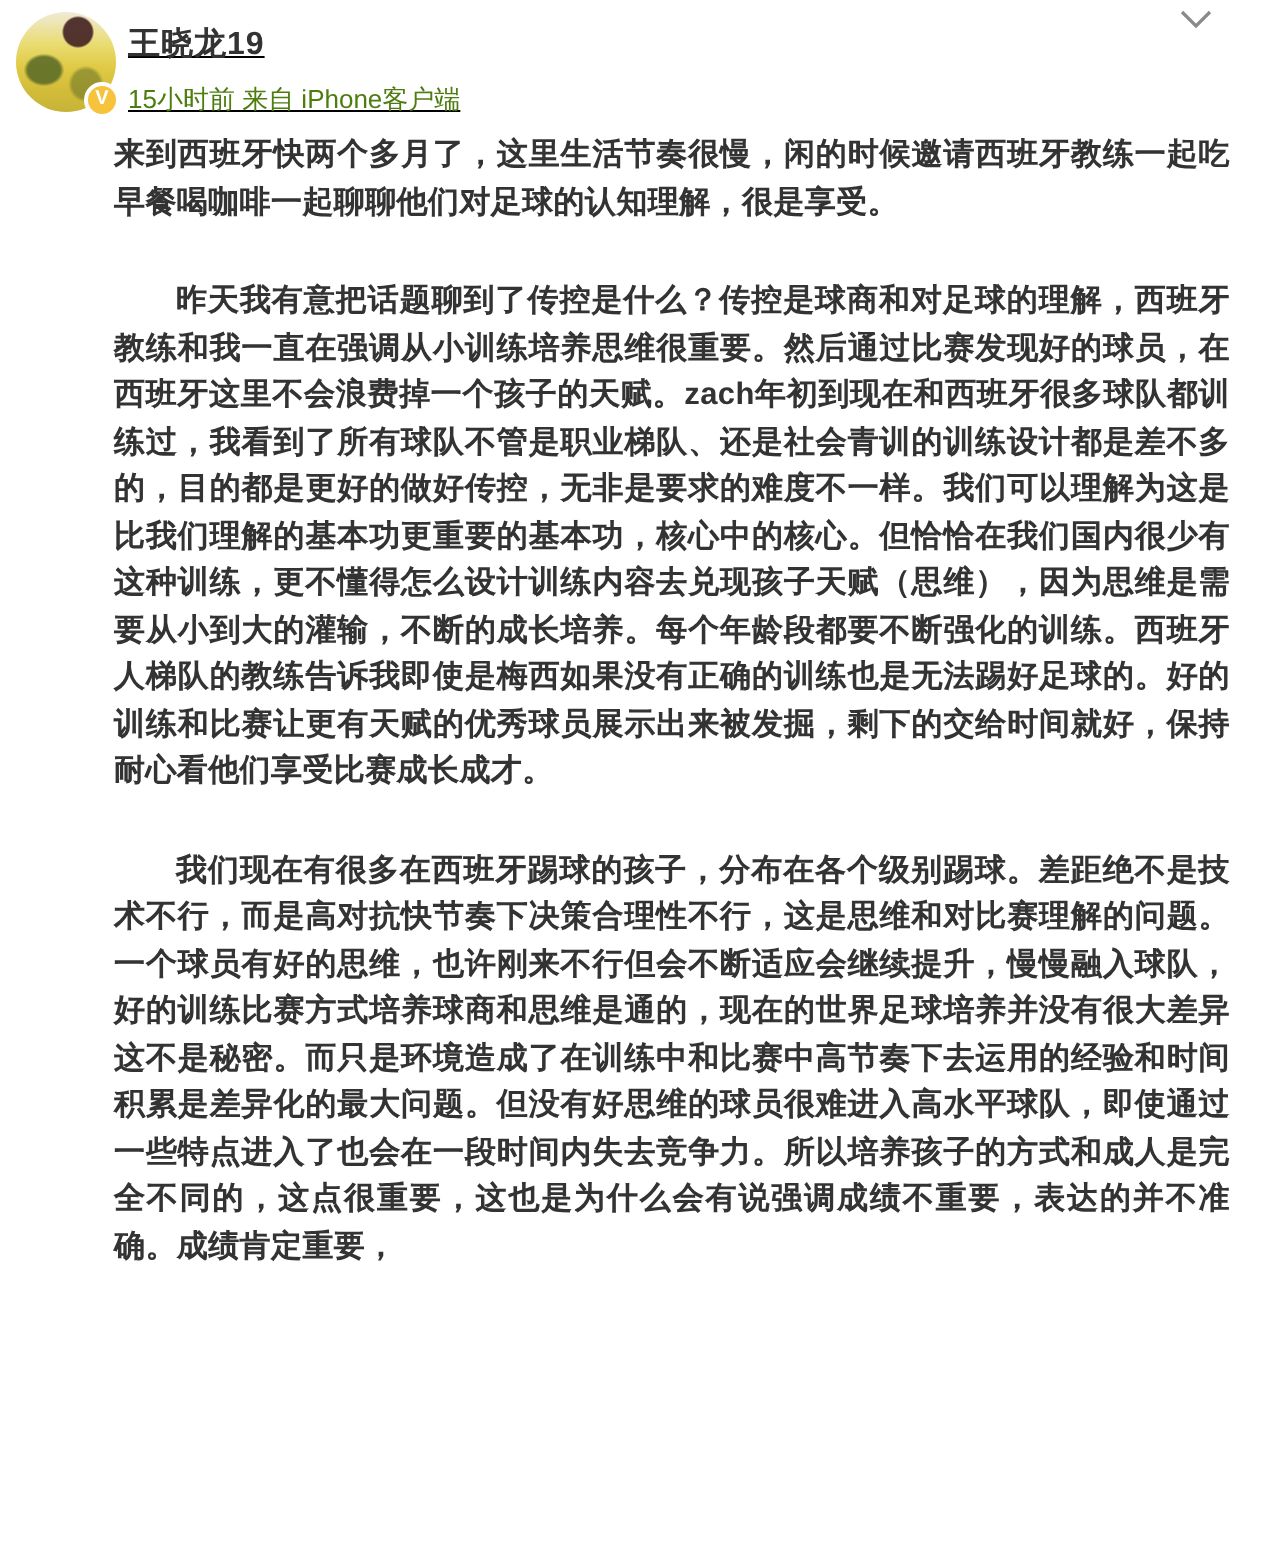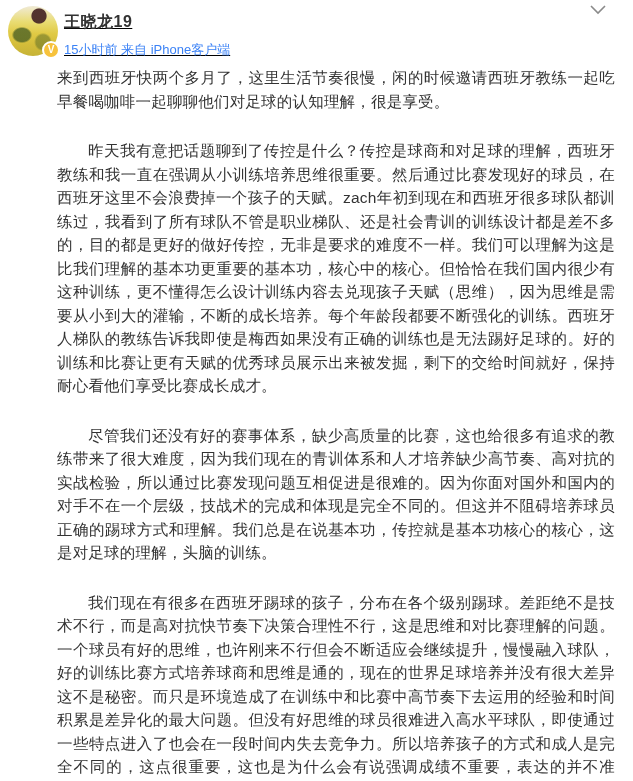--- a/index.html
+++ b/index.html
@@ -34,38 +34,38 @@
     line-height: 14px; text-align: center;
     box-sizing: content-box;
   }
   .user-block { position: absolute; left: 64px; top: 12px; text-decoration: underline; }
   .username {
     font-size: 16px; font-weight: bold; color: #333333;
     letter-spacing: 0.5px;
   }
   .post-meta {
     margin-top: 8px;
-    font-size: 13px; color: #3b82f6;
+    font-size: 13px; color: #4d7c0f;
   }
   .collapse-chevron {
     position: absolute; right: 26px; top: 4px;
     width: 18px; height: 12px;
     cursor: pointer;
   }
 
   
   .post-body {
     margin: 8px 18px 0 57px;
     font-size: 15.5px;
     line-height: 23.5px;
     color: #333333;
     text-align: justify;
     letter-spacing: 0.2px;
   }
-  .post-body p { margin: 0 0 26px 0; }
+  .post-body p { margin: 0 0 26px 0; font-weight: bold; }
   .post-body p.indent { text-indent: 2em; }
 </style>
 </head>
 <body>
 
 <div class="post">
 
   <div class="post-header">
     <div class="avatar"></div>
     <div class="verified-badge">V</div>
@@ -76,17 +76,16 @@
     </div>
 
     <svg class="collapse-chevron" viewBox="0 0 18 12">
       <polyline points="2,2 9,9 16,2" fill="none" stroke="#8a8a8a" stroke-width="1.6"></polyline>
     </svg>
   </div>
 
   <div class="post-body">
     <p>来到西班牙快两个多月了，这里生活节奏很慢，闲的时候邀请西班牙教练一起吃早餐喝咖啡一起聊聊他们对足球的认知理解，很是享受。</p>
     <p class="indent">昨天我有意把话题聊到了传控是什么？传控是球商和对足球的理解，西班牙教练和我一直在强调从小训练培养思维很重要。然后通过比赛发现好的球员，在西班牙这里不会浪费掉一个孩子的天赋。zach年初到现在和西班牙很多球队都训练过，我看到了所有球队不管是职业梯队、还是社会青训的训练设计都是差不多的，目的都是更好的做好传控，无非是要求的难度不一样。我们可以理解为这是比我们理解的基本功更重要的基本功，核心中的核心。但恰恰在我们国内很少有这种训练，更不懂得怎么设计训练内容去兑现孩子天赋（思维），因为思维是需要从小到大的灌输，不断的成长培养。每个年龄段都要不断强化的训练。西班牙人梯队的教练告诉我即使是梅西如果没有正确的训练也是无法踢好足球的。好的训练和比赛让更有天赋的优秀球员展示出来被发掘，剩下的交给时间就好，保持耐心看他们享受比赛成长成才。</p>
-    <p class="indent">尽管我们还没有好的赛事体系，缺少高质量的比赛，这也给很多有追求的教练带来了很大难度，因为我们现在的青训体系和人才培养缺少高节奏、高对抗的实战检验，所以通过比赛发现问题互相促进是很难的。因为你面对国外和国内的对手不在一个层级，技战术的完成和体现是完全不同的。但这并不阻碍培养球员正确的踢球方式和理解。我们总是在说基本功，传控就是基本功核心的核心，这是对足球的理解，头脑的训练。</p>
     <p class="indent">我们现在有很多在西班牙踢球的孩子，分布在各个级别踢球。差距绝不是技术不行，而是高对抗快节奏下决策合理性不行，这是思维和对比赛理解的问题。一个球员有好的思维，也许刚来不行但会不断适应会继续提升，慢慢融入球队，好的训练比赛方式培养球商和思维是通的，现在的世界足球培养并没有很大差异这不是秘密。而只是环境造成了在训练中和比赛中高节奏下去运用的经验和时间积累是差异化的最大问题。但没有好思维的球员很难进入高水平球队，即使通过一些特点进入了也会在一段时间内失去竞争力。所以培养孩子的方式和成人是完全不同的，这点很重要，这也是为什么会有说强调成绩不重要，表达的并不准确。成绩肯定重要，</p>
   </div>
 
 </div>
 
 </body></html>

